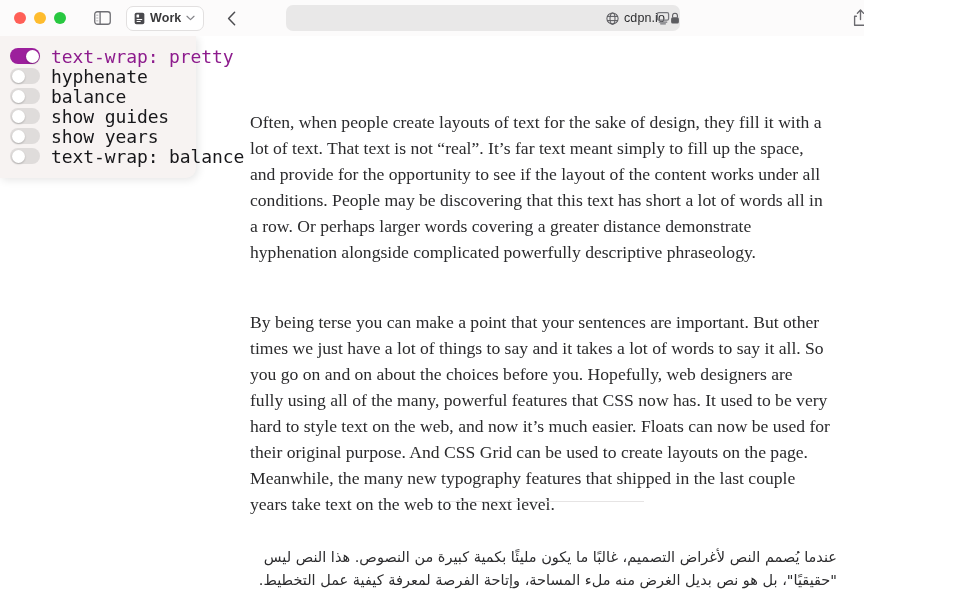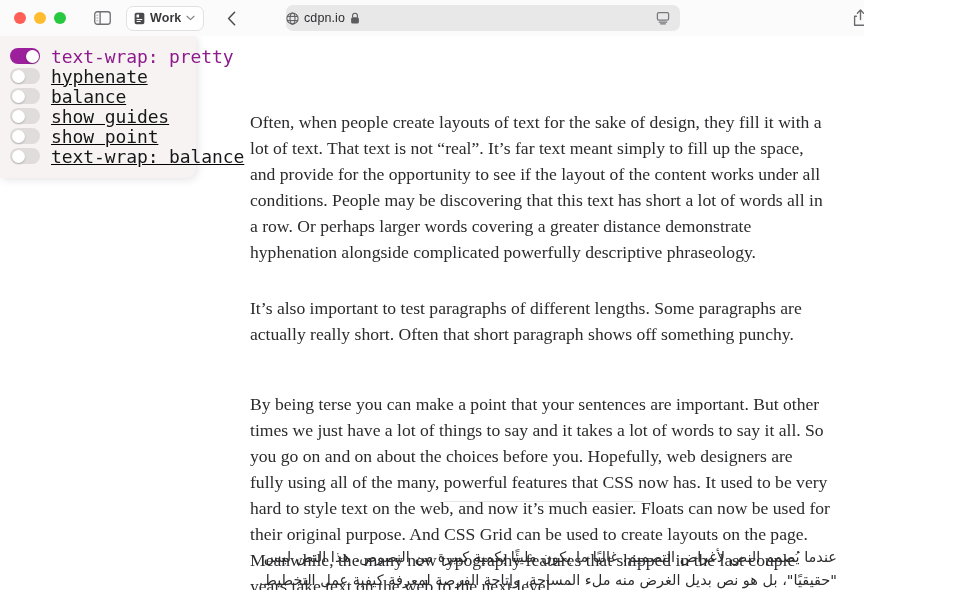--- a/index.html
+++ b/index.html
@@ -85,21 +85,21 @@
   .addressbar {
     position: absolute;
     left: 286px;
     top: 5px;
     width: 394px;
     height: 26px;
     background: #e9e8e8;
     border-radius: 7px;
     display: flex;
     align-items: center;
-    justify-content: flex-start;
+    justify-content: flex-end;
     cursor: text;
   }
   .addr-inner {
     display: flex;
     align-items: center;
     gap: 5px;
   }
   .addr-url {
     font-size: 12.5px;
     color: #2d2d2f;
@@ -152,21 +152,21 @@
     z-index: 20;
   }
   .ctrl-row {
     display: flex;
     align-items: center;
     height: 20px;
     margin: 0 0 0 10px;
     padding: 0;
     cursor: pointer;
   }
-  .ctrl-row + .ctrl-row { margin-top: 0px; text-decoration: underline; }
+  .ctrl-row + .ctrl-row { margin-top: 0px; }
 
   .switch {
     position: relative;
     width: 30px;
     height: 16px;
     border-radius: 8px;
     background: #dfdcdb;
     flex: 0 0 auto;
     margin-right: 11px;
     transition: background .15s;
@@ -353,34 +353,33 @@
         <span class="switch">
             <span class="knob"></span>
           </span>
         <span class="ctrl-label">show guides</span>
       </div>
 
       <div class="ctrl-row">
         <span class="switch">
             <span class="knob"></span>
           </span>
-        <span class="ctrl-label">show point</span>
+        <span class="ctrl-label">show years</span>
       </div>
 
       <div class="ctrl-row">
         <span class="switch">
             <span class="knob"></span>
           </span>
         <span class="ctrl-label">text-wrap: balance</span>
       </div>
     </div>
 
     <div class="article">
       <p class="p1">Often, when people create layouts of text for the sake of design, they fill it with a lot of text. That text is not “real”. It’s far text meant simply to fill up the space, and provide for the opportunity to see if the layout of the content works under all conditions. People may be discovering that this text has short a lot of words all in a row. Or perhaps larger words covering a greater distance demonstrate hyphenation alongside complicated powerfully descriptive phraseology.</p>
-      <p class="p2">It’s also important to test paragraphs of different lengths. Some paragraphs are actually really short. Often that short paragraph shows off something punchy.</p>
       <p class="p3">By being terse you can make a point that your sentences are important. But other times we just have a lot of things to say and it takes a lot of words to say it all. So you go on and on about the choices before you. Hopefully, web designers are fully using all of the many, powerful features that CSS now has. It used to be very hard to style text on the web, and now it’s much easier. Floats can now be used for their original purpose. And CSS Grid can be used to create layouts on the page. Meanwhile, the many new typography features that shipped in the last couple years take text on the web to the next level.</p>
     </div>
 
     <div class="rule"></div>
 
     <div class="arabic">
       <p>عندما يُصمم النص لأغراض التصميم، غالبًا ما يكون مليئًا بكمية كبيرة من النصوص. هذا النص ليس "حقيقيًا"، بل هو نص بديل الغرض منه ملء المساحة، وإتاحة الفرصة لمعرفة كيفية عمل التخطيط.</p>
     </div>
 
   </div>

